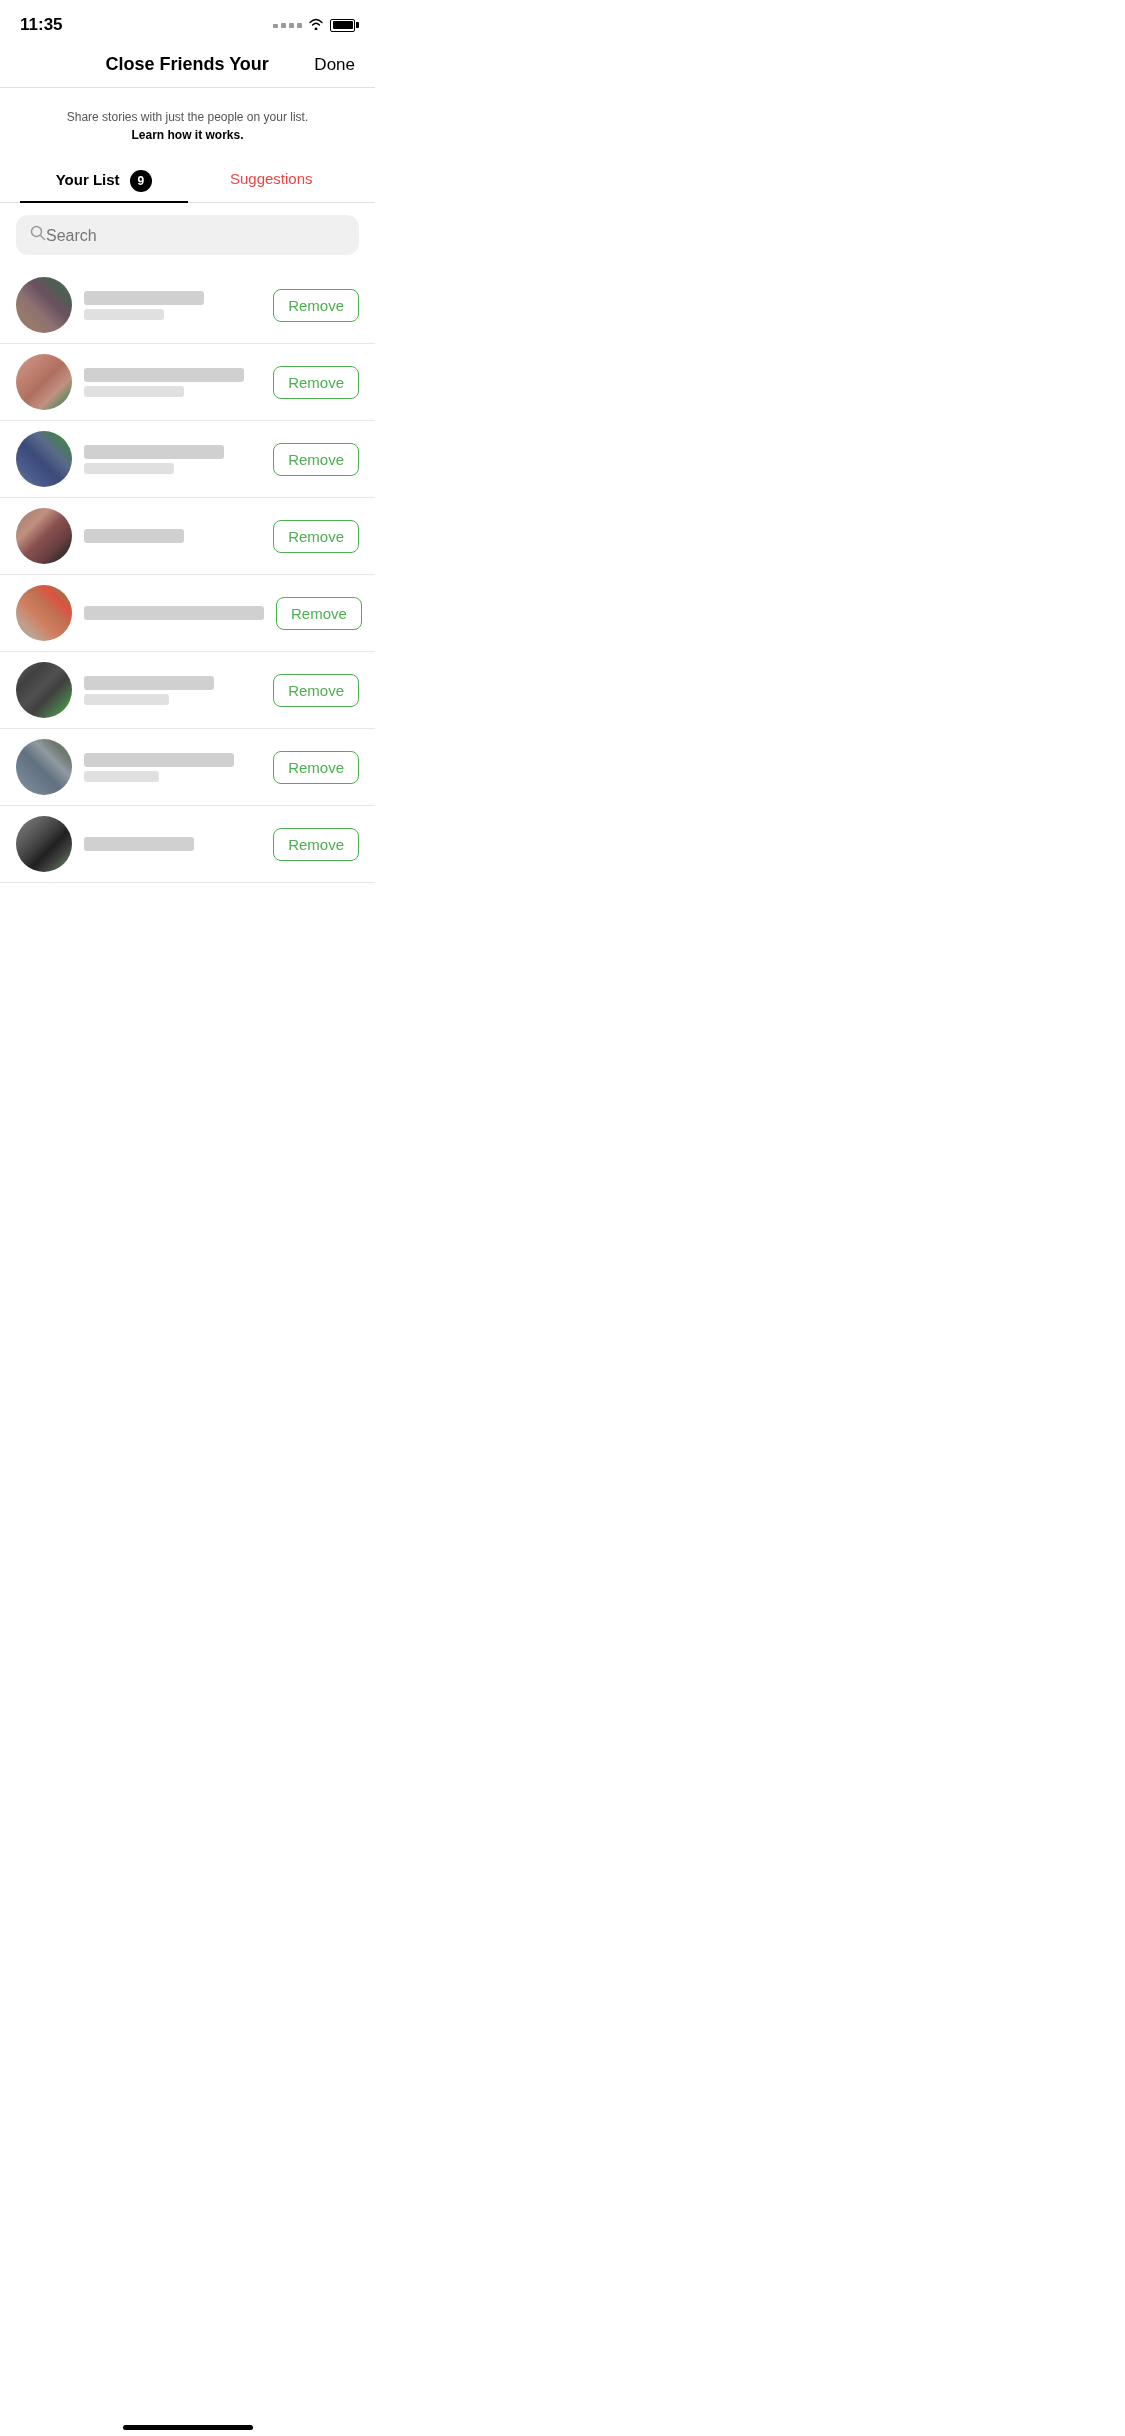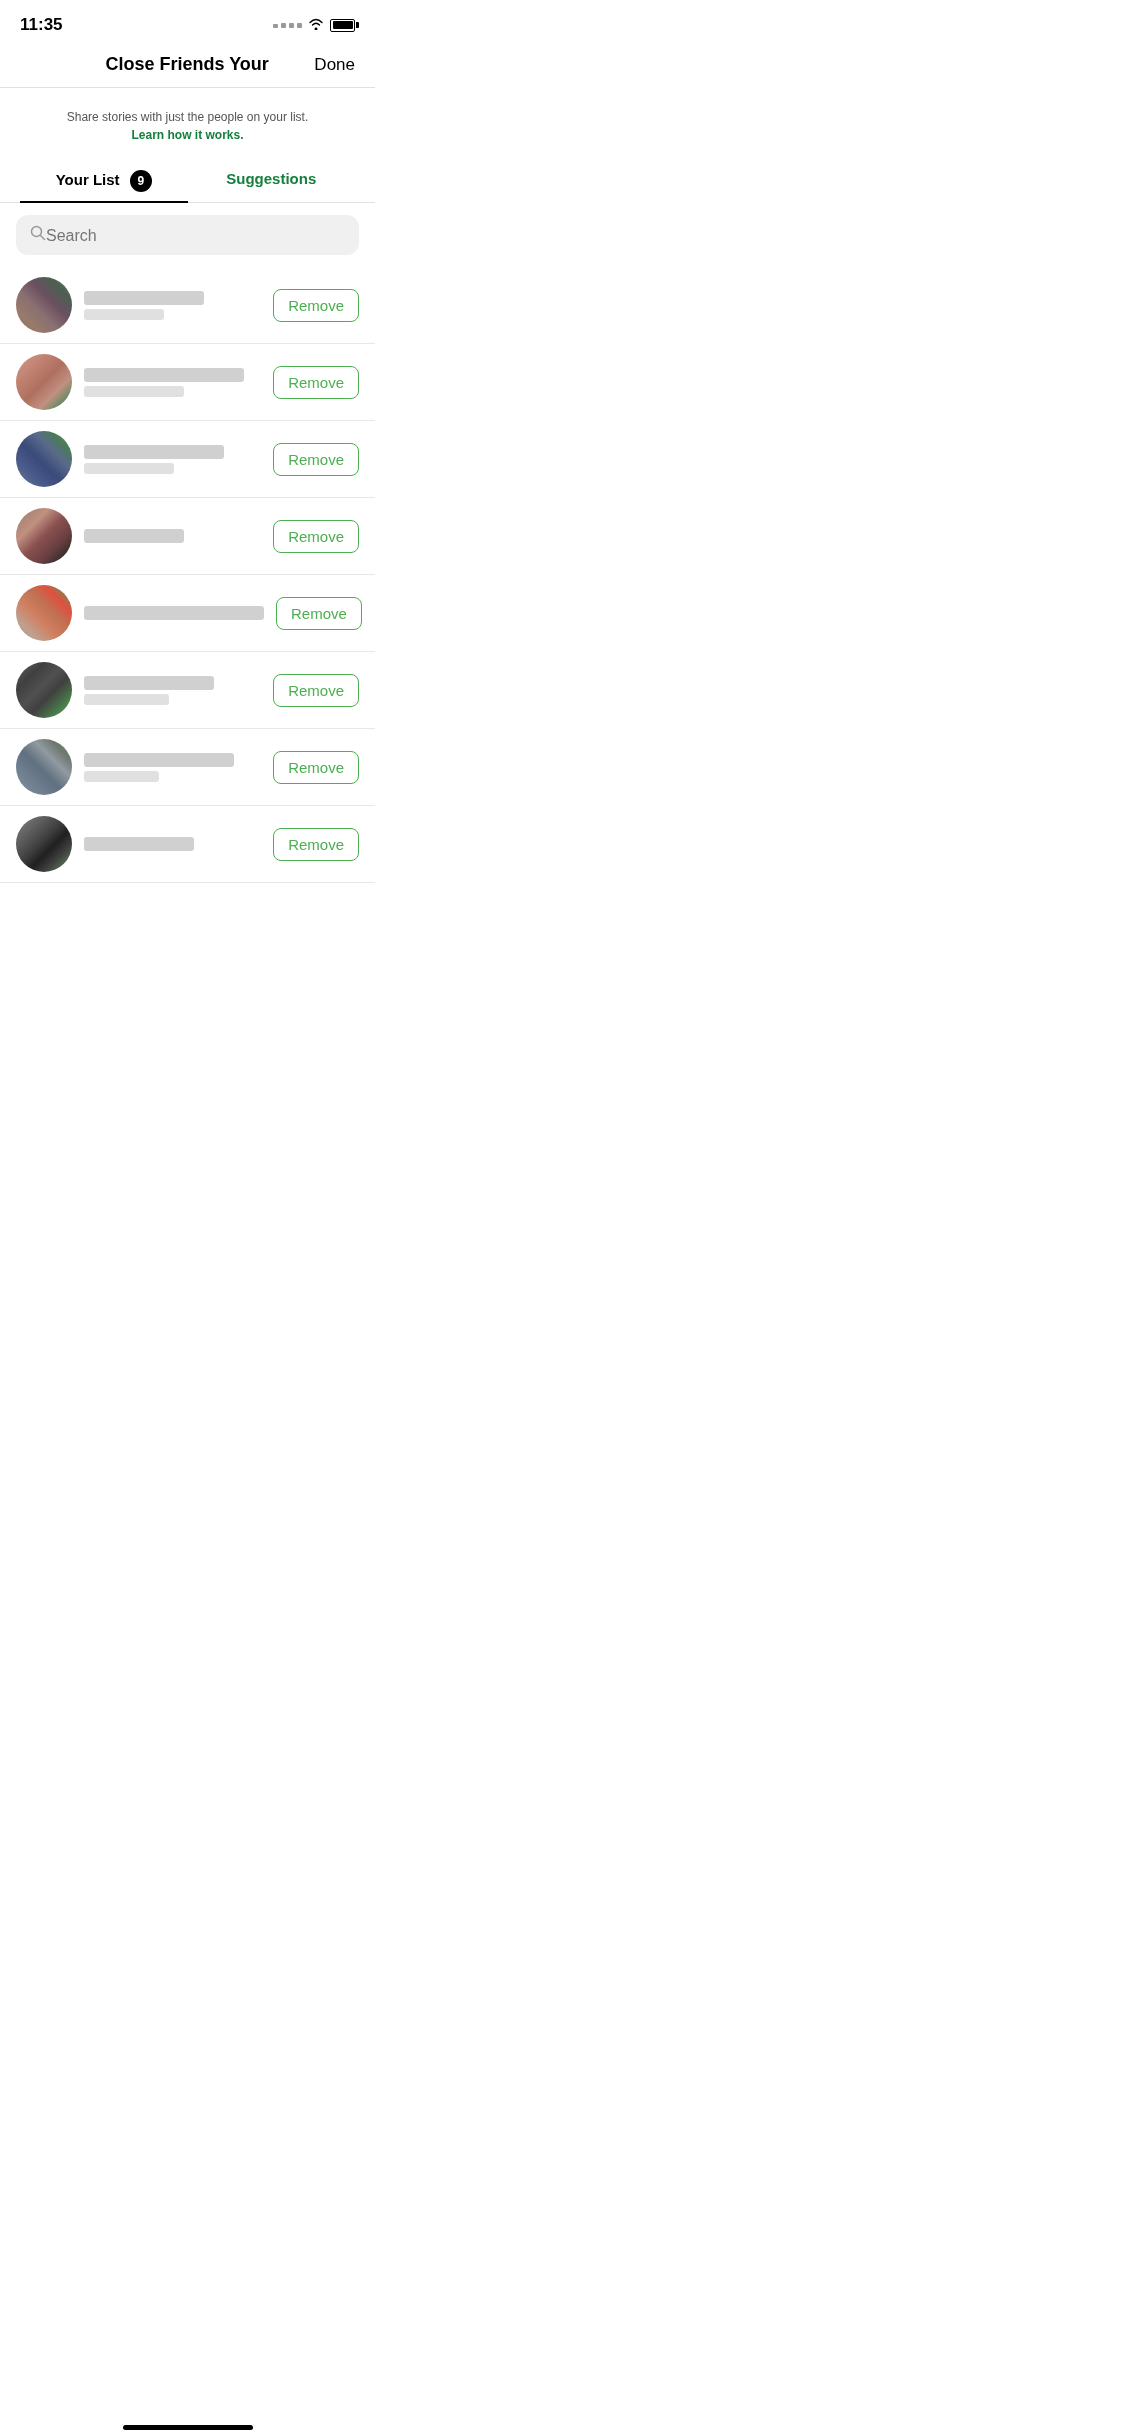--- a/index.html
+++ b/index.html
@@ -119,37 +119,37 @@
     .description {
       text-align: center;
       padding: 20px 30px 16px 30px;
       color: #555;
       font-size: 12px;
       line-height: 1.5;
     }
 
     .description-link {
       font-weight: 700;
-      color: #15803d;
+      color: #000000;
     }
 
     
     .tabs {
       display: flex;
       border-bottom: 0.5px solid #e0e0e0;
       padding: 0 20px;
     }
 
     .tab {
       flex: 1;
       text-align: center;
       padding: 10px 0;
       font-size: 15px;
-      font-weight: 700;
-      color: #15803d;
+      font-weight: 400;
+      color: #ef4444;
       cursor: pointer;
       position: relative;
     }
 
     .tab.active {
       color: #000;
       font-weight: 700;
     }
 
     .tab.active::after {

